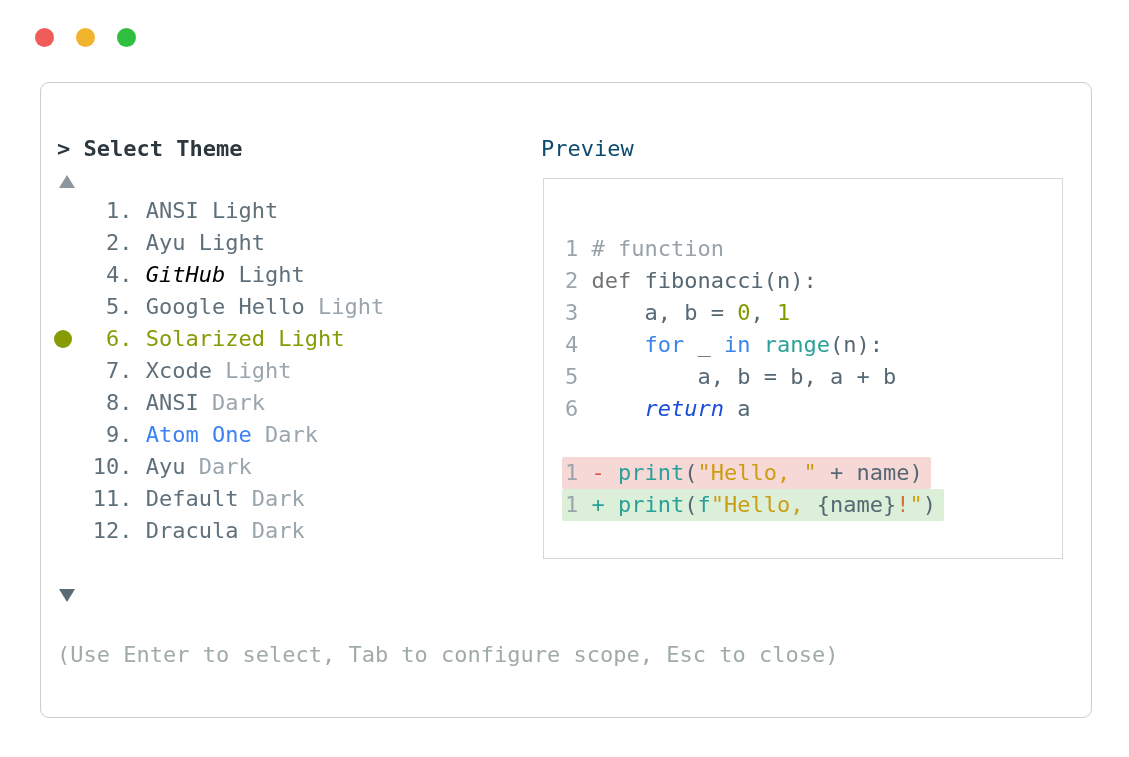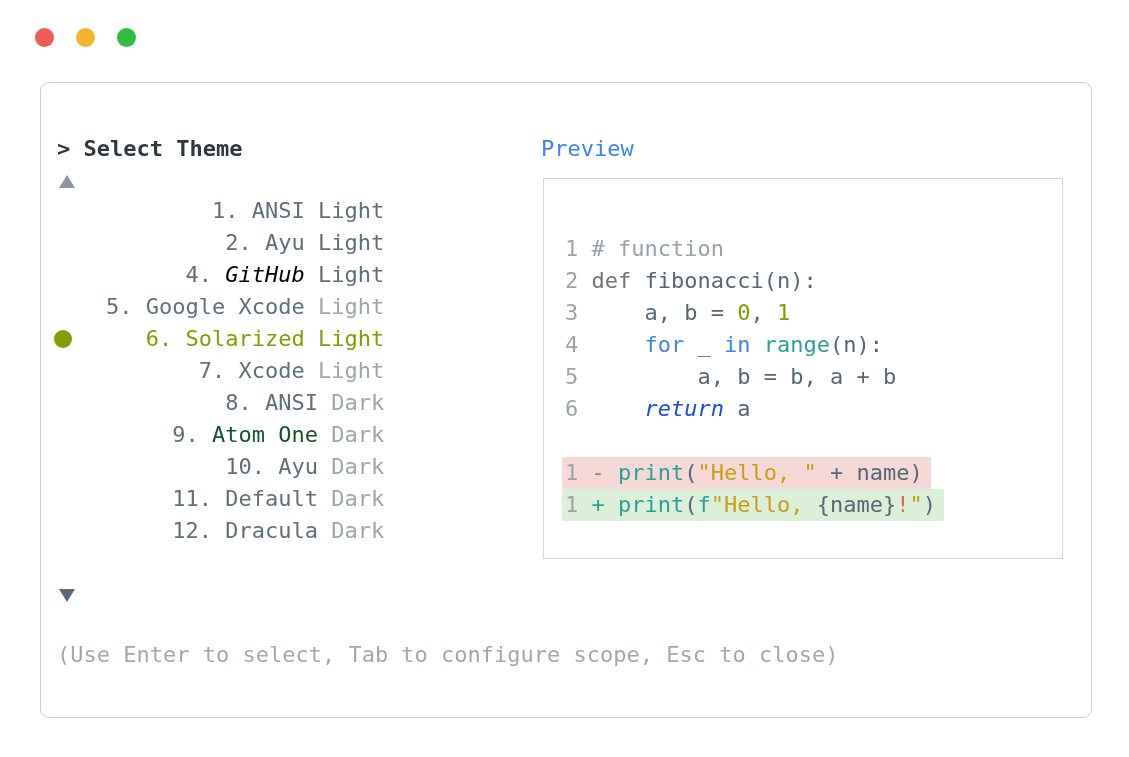--- a/index.html
+++ b/index.html
@@ -16,34 +16,34 @@
   .panel {
     position: absolute; left: 40px; top: 82px; width: 1052px; height: 636px;
     background: #ffffff; border: 1.5px solid #c9ced3; border-radius: 9px;
   }
   .prompt {
     position: absolute; left: 16px; top: 50px;
     font-size: 22px; line-height: 32px; color: #2d373e; white-space: pre; font-weight: bold;
   }
   .preview-label {
     position: absolute; left: 500px; top: 50px;
-    font-size: 22px; line-height: 32px; color: #3b82f6;
+    font-size: 22px; line-height: 32px; color: #0c4a6e;
   }
   .scroll-up {
     position: absolute; left: 18px; top: 92px; width: 0; height: 0;
     border-left: 8px solid transparent; border-right: 8px solid transparent;
     border-bottom: 13px solid #8b969e;
   }
   .scroll-down {
     position: absolute; left: 18px; top: 506px; width: 0; height: 0;
     border-left: 8px solid transparent; border-right: 8px solid transparent;
     border-top: 13px solid #5a6b76;
   }
   .theme-list { position: absolute; left: 12px; top: 112px; font-size: 22px; }
-  .theme-row { position: relative; height: 32px; line-height: 32px; white-space: pre; text-align: right; }
+  .theme-row { position: relative; height: 32px; line-height: 32px; white-space: pre; }
   .bullet { position: absolute; left: 1px; top: 7px; width: 18px; height: 18px; border-radius: 50%; }
 
   .preview-box {
     position: absolute; left: 502px; top: 95px; width: 520px; height: 381px;
     border: 1.5px solid #d4d8da; background: #ffffff;
     padding: 54px 0 0 21px; font-size: 22px;
   }
   .code-line { height: 32px; line-height: 32px; white-space: pre; }
   .diff-section { margin-top: 32px; }
   .diff-bg { display: inline-block; padding: 0 8px 0 3px; margin-left: -3px; border-radius: 2px; }
@@ -64,25 +64,25 @@
 
 <div class="panel">
   <div class="prompt">&gt; Select Theme</div>
   <div class="preview-label">Preview</div>
 
   <div class="scroll-up"></div>
   <div class="theme-list" id="theme-list">
       <div class="theme-row"><span style="color: rgb(96, 112, 123);">    1. </span><span style="color: rgb(96, 112, 123);">ANSI</span><span style="color: rgb(96, 112, 123);"> Light</span></div>
       <div class="theme-row"><span style="color: rgb(96, 112, 123);">    2. </span><span style="color: rgb(96, 112, 123);">Ayu</span><span style="color: rgb(96, 112, 123);"> Light</span></div>
       <div class="theme-row"><span style="color: rgb(96, 112, 123);">    4. </span><span style="color: #000000; font-style: italic;">GitHub</span><span style="color: rgb(96, 112, 123);"> Light</span></div>
-      <div class="theme-row"><span style="color: rgb(96, 112, 123);">    5. </span><span style="color: rgb(96, 112, 123);">Google Xcode</span><span style="color: rgb(154, 166, 173);"> Light</span></div>
+      <div class="theme-row"><span style="color: rgb(96, 112, 123);">    5. </span><span style="color: rgb(96, 112, 123);">Google Hello</span><span style="color: rgb(154, 166, 173);"> Light</span></div>
       <div class="theme-row"><span class="bullet" style="background: rgb(135, 155, 4);"></span><span style="color: rgb(135, 155, 4);">    6. </span><span style="color: rgb(135, 155, 4);">Solarized</span><span style="color: rgb(135, 155, 4);"> Light</span></div>
       <div class="theme-row"><span style="color: rgb(96, 112, 123);">    7. </span><span style="color: rgb(96, 112, 123);">Xcode</span><span style="color: rgb(154, 166, 173);"> Light</span></div>
       <div class="theme-row"><span style="color: rgb(96, 112, 123);">    8. </span><span style="color: rgb(96, 112, 123);">ANSI</span><span style="color: rgb(154, 166, 173);"> Dark</span></div>
-      <div class="theme-row"><span style="color: rgb(96, 112, 123);">    9. </span><span style="color: #14532d;">Atom One</span><span style="color: rgb(154, 166, 173);"> Dark</span></div>
+      <div class="theme-row"><span style="color: rgb(96, 112, 123);">    9. </span><span style="color: #3b82f6;">Atom One</span><span style="color: rgb(154, 166, 173);"> Dark</span></div>
       <div class="theme-row"><span style="color: rgb(96, 112, 123);">   10. </span><span style="color: rgb(96, 112, 123);">Ayu</span><span style="color: rgb(154, 166, 173);"> Dark</span></div>
       <div class="theme-row"><span style="color: rgb(96, 112, 123);">   11. </span><span style="color: rgb(96, 112, 123);">Default</span><span style="color: rgb(154, 166, 173);"> Dark</span></div>
       <div class="theme-row"><span style="color: rgb(96, 112, 123);">   12. </span><span style="color: rgb(96, 112, 123);">Dracula</span><span style="color: rgb(154, 166, 173);"> Dark</span></div>
     </div>
   <div class="scroll-down"></div>
 
   <div class="preview-box">
     <div id="code-lines">
         <div class="code-line"><span style="color: rgb(154, 165, 171);">1 </span><span style="color: rgb(151, 162, 169);"># function</span></div>
         <div class="code-line"><span style="color: rgb(154, 165, 171);">2 </span><span style="color: #737373;">def</span><span style="color: rgb(85, 104, 116);"> fibonacci(n):</span></div>

